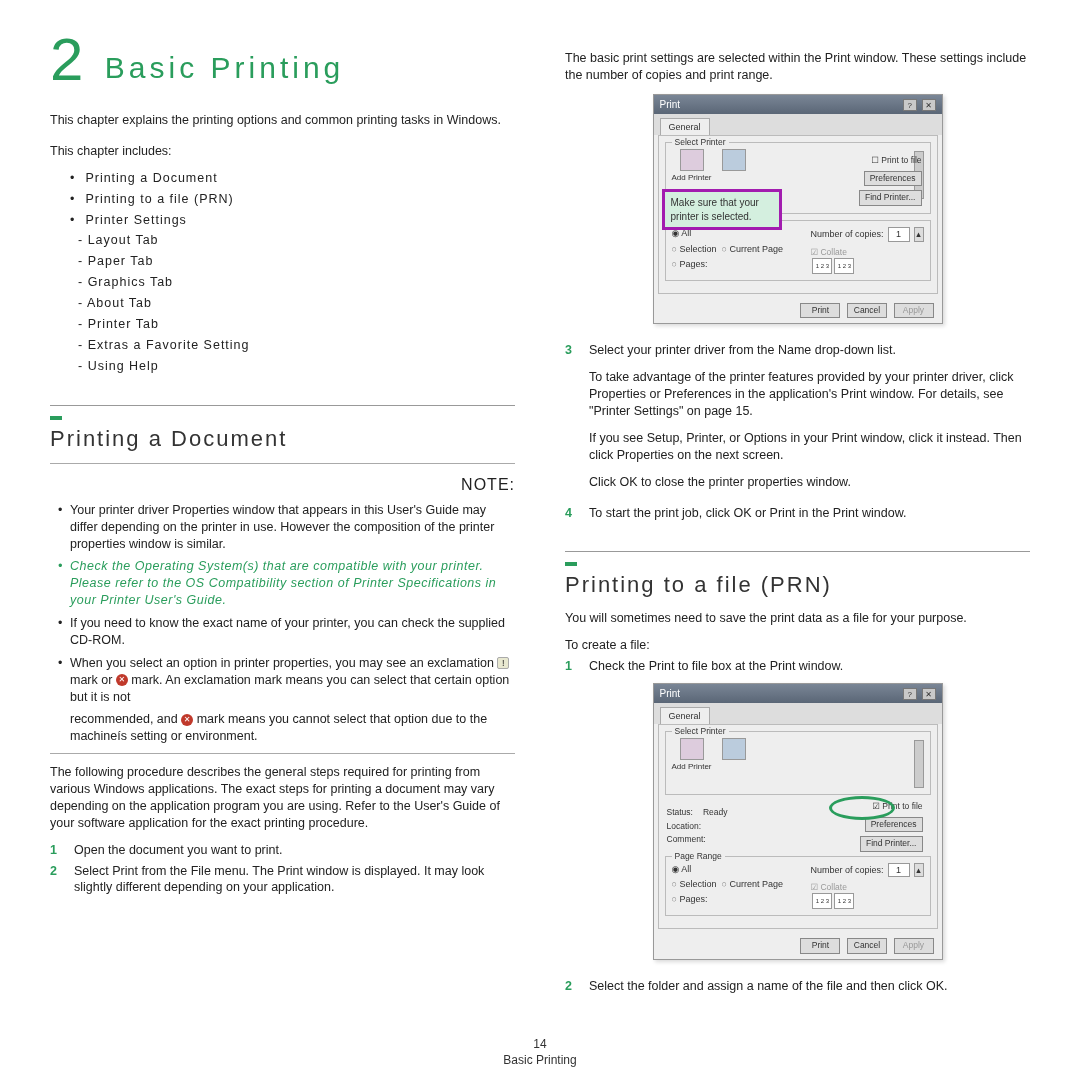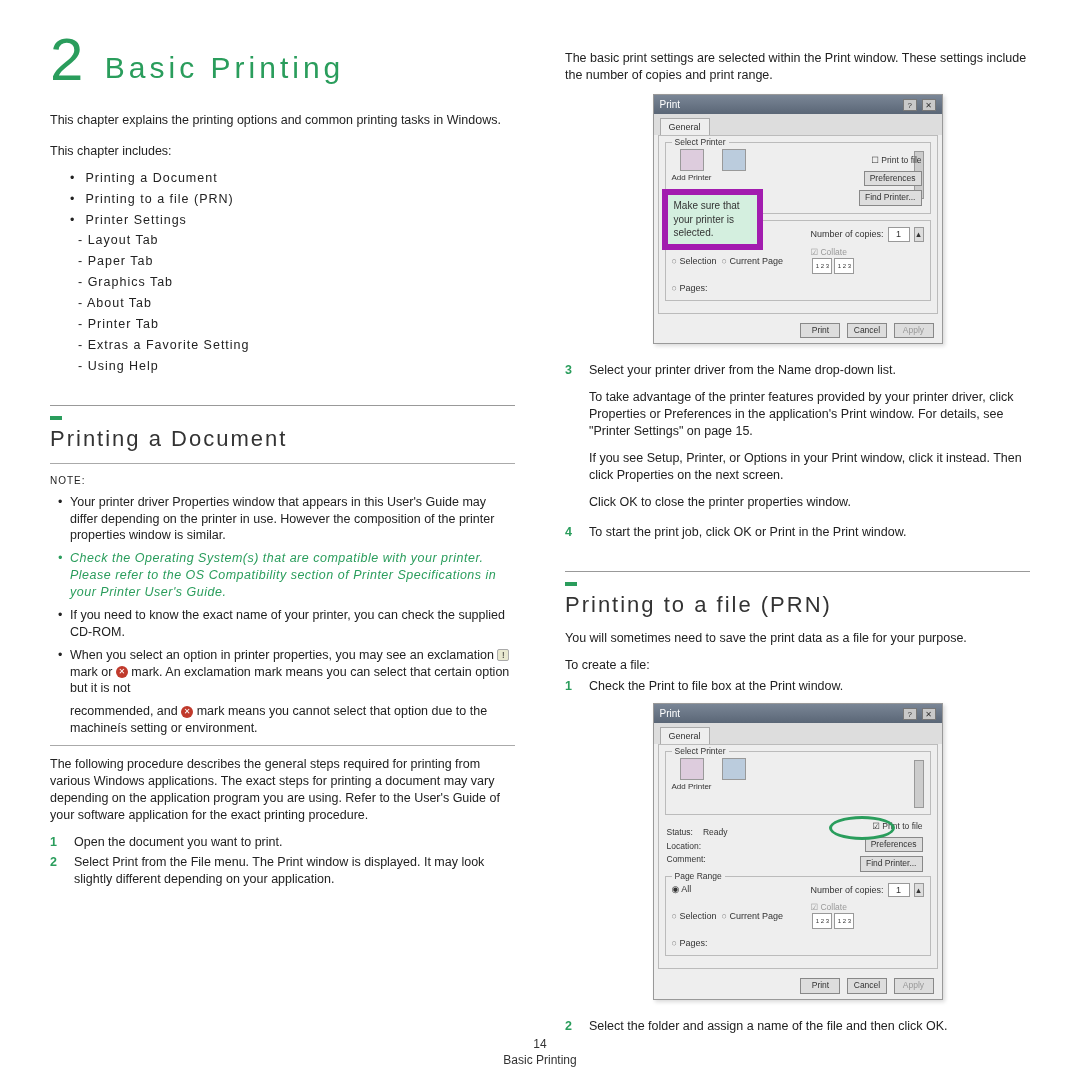--- a/index.html
+++ b/index.html
@@ -60,21 +60,21 @@
     font-size: 22px;
     letter-spacing: 2px;
     margin-bottom: 10px;
     color: #333;
   }
   .thin-rule {
     border: none;
     border-top: 1px solid #aaa;
     margin: 8px 0 10px 0;
   }
-  .note-label { font-size: 10px; letter-spacing: 1px; }
+  .note-label { font-size: 16px; letter-spacing: 1px; text-align:right;}
   .bullets { list-style: none; padding-left: 8px; }
   .bullets li { margin: 6px 0; padding-left: 12px; position: relative; }
   .bullets li::before { content: "•"; position: absolute; left: 0; }
   .green-italic { color: #2a9d5c; font-style: italic; letter-spacing: 0.5px; }
   .inline-icon {
     display: inline-block;
     width: 12px; height: 12px;
     vertical-align: middle;
     border-radius: 2px;
   }
@@ -121,29 +121,29 @@
   .printer-area { display:flex; gap:10px; align-items:flex-start; min-height:50px;}
   .printer-item { text-align:left; font-size:8px;}
   .printer-icon { width:24px;height:22px;background:#dcd;border:1px solid #999;margin:0 auto 2px;}
   .right-controls { position:absolute; right:8px; top:12px; display:flex; flex-direction:column; gap:4px; align-items:flex-end;}
   .chk { font-size:8.5px; }
   .btn-sm { border:1px solid #888; background:#ddd; padding:1px 5px; font-size:8.5px; min-width:52px; text-align:center;}
   .scroll-thumb{ width:10px;height:48px;background:#ccc;border:1px solid #999;position:absolute;right:6px;top:8px;}
   .callout {
     position:absolute;
     background:#d4efdf;
-    border:6px solid #a21caf;
+    border:3px solid #a21caf;
     padding:4px 6px;
     font-size:10px;
     color:#333;
-    width:101px;
+    width:120px;
     z-index:5;
   }
   .range-row{ display:flex; justify-content:space-between; gap:20px;}
-  .range-left{ display:flex; flex-direction:column; gap:15px;}
+  .range-left{ display:flex; flex-direction:column; gap:3px;}
   .radio::before{ content:"○ "; color:#888;}
   .radio.sel::before{ content:"◉ "; color:#333;}
   .copies-row{display:flex;align-items:center;gap:4px;}
   .spin{border:1px solid #999;background:#fff;width:22px;text-align:center;}
   .collate-icons span{display:inline-block;width:20px;height:16px;border:1px solid #999;background:#fff;margin-left:2px;font-size:6px;text-align:center;line-height:15px;}
   .dlg-footer{ text-align:right; padding:5px 8px;}
   .dlg-footer .btn-sm{ margin-left:4px; min-width:40px; display:inline-block;}
   .dlg-footer .btn-sm.muted{ color:#999; }
   .status-row{ display:flex; gap:10px; font-size:8.5px; margin:2px 0;}
   .green-ring{

